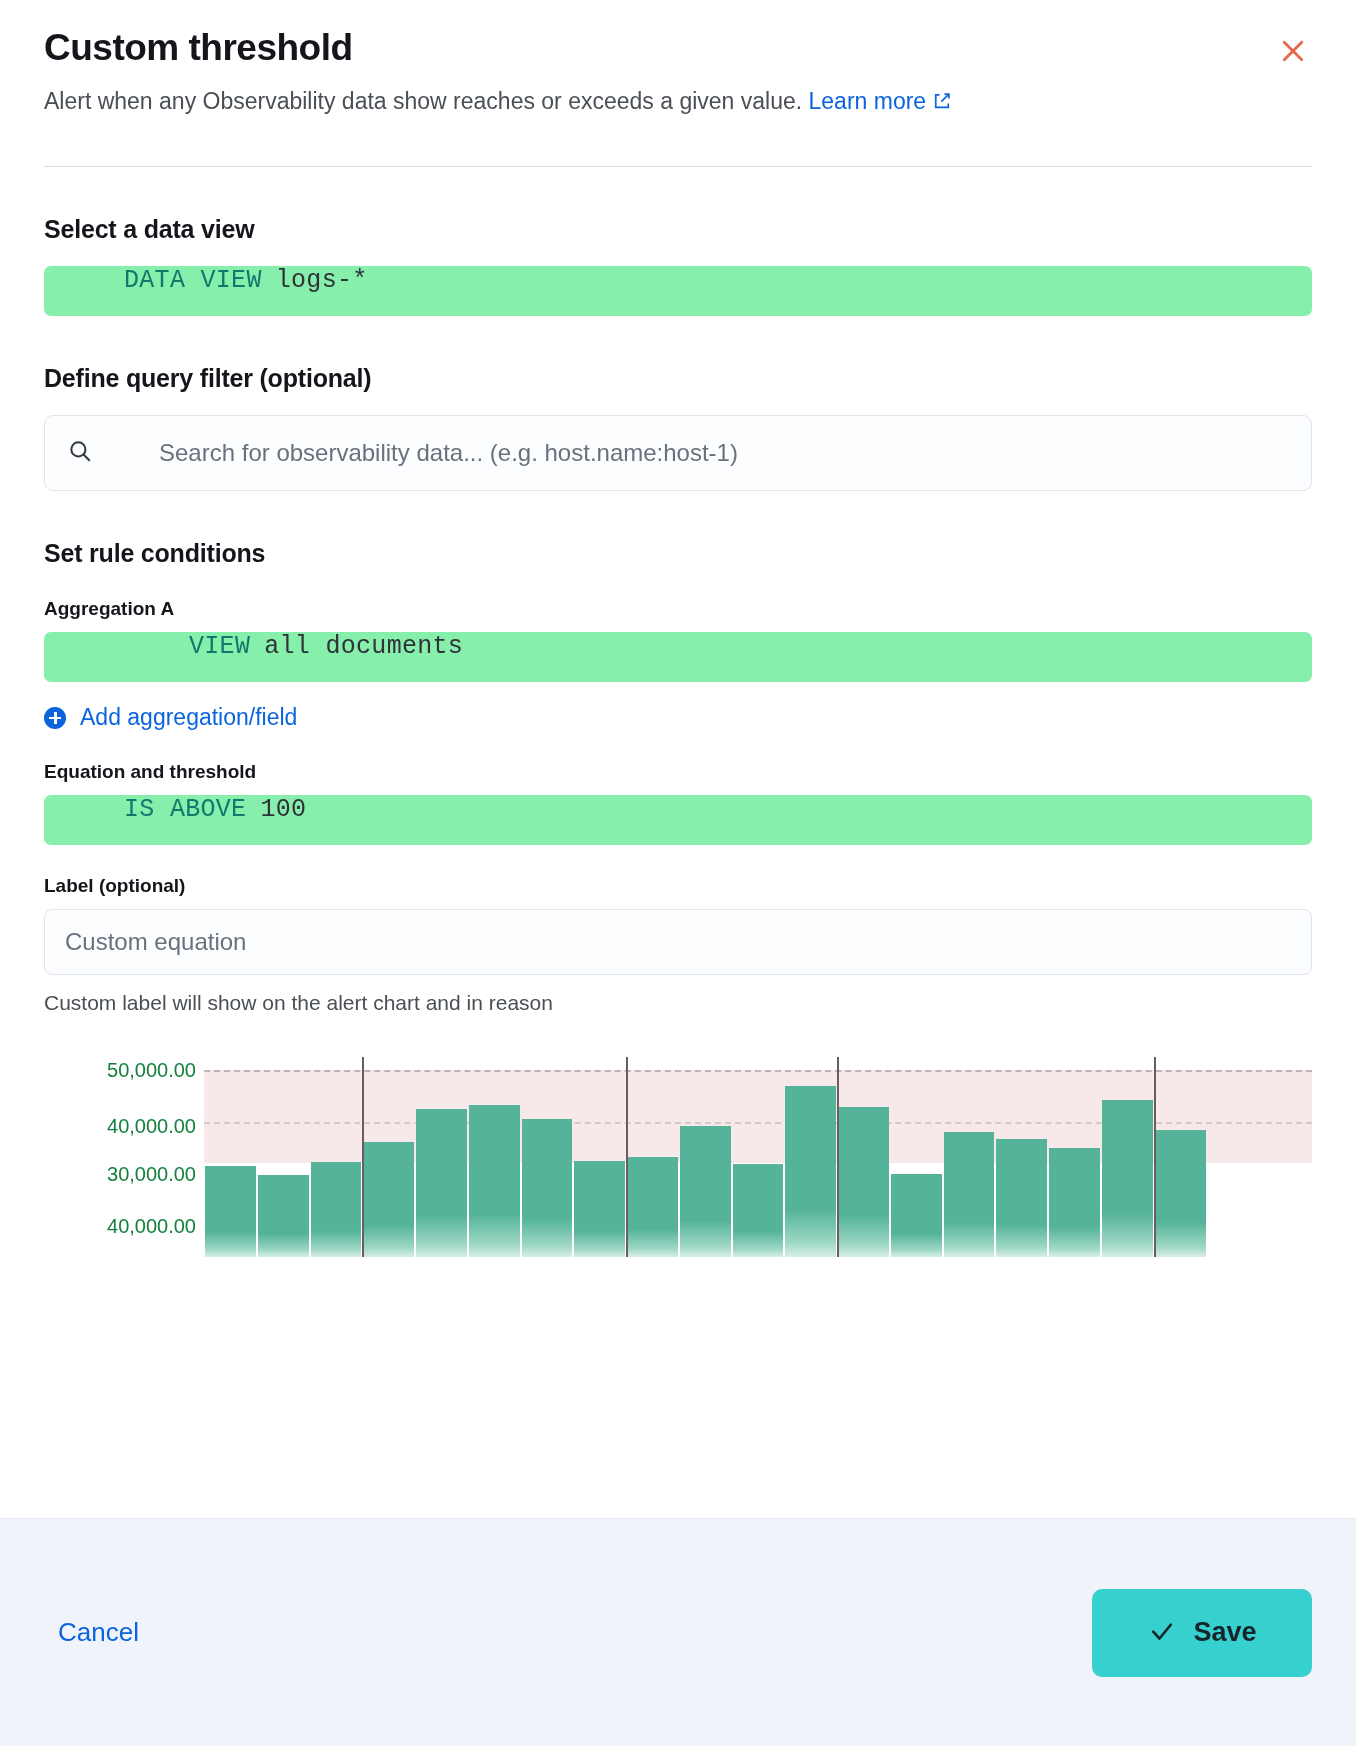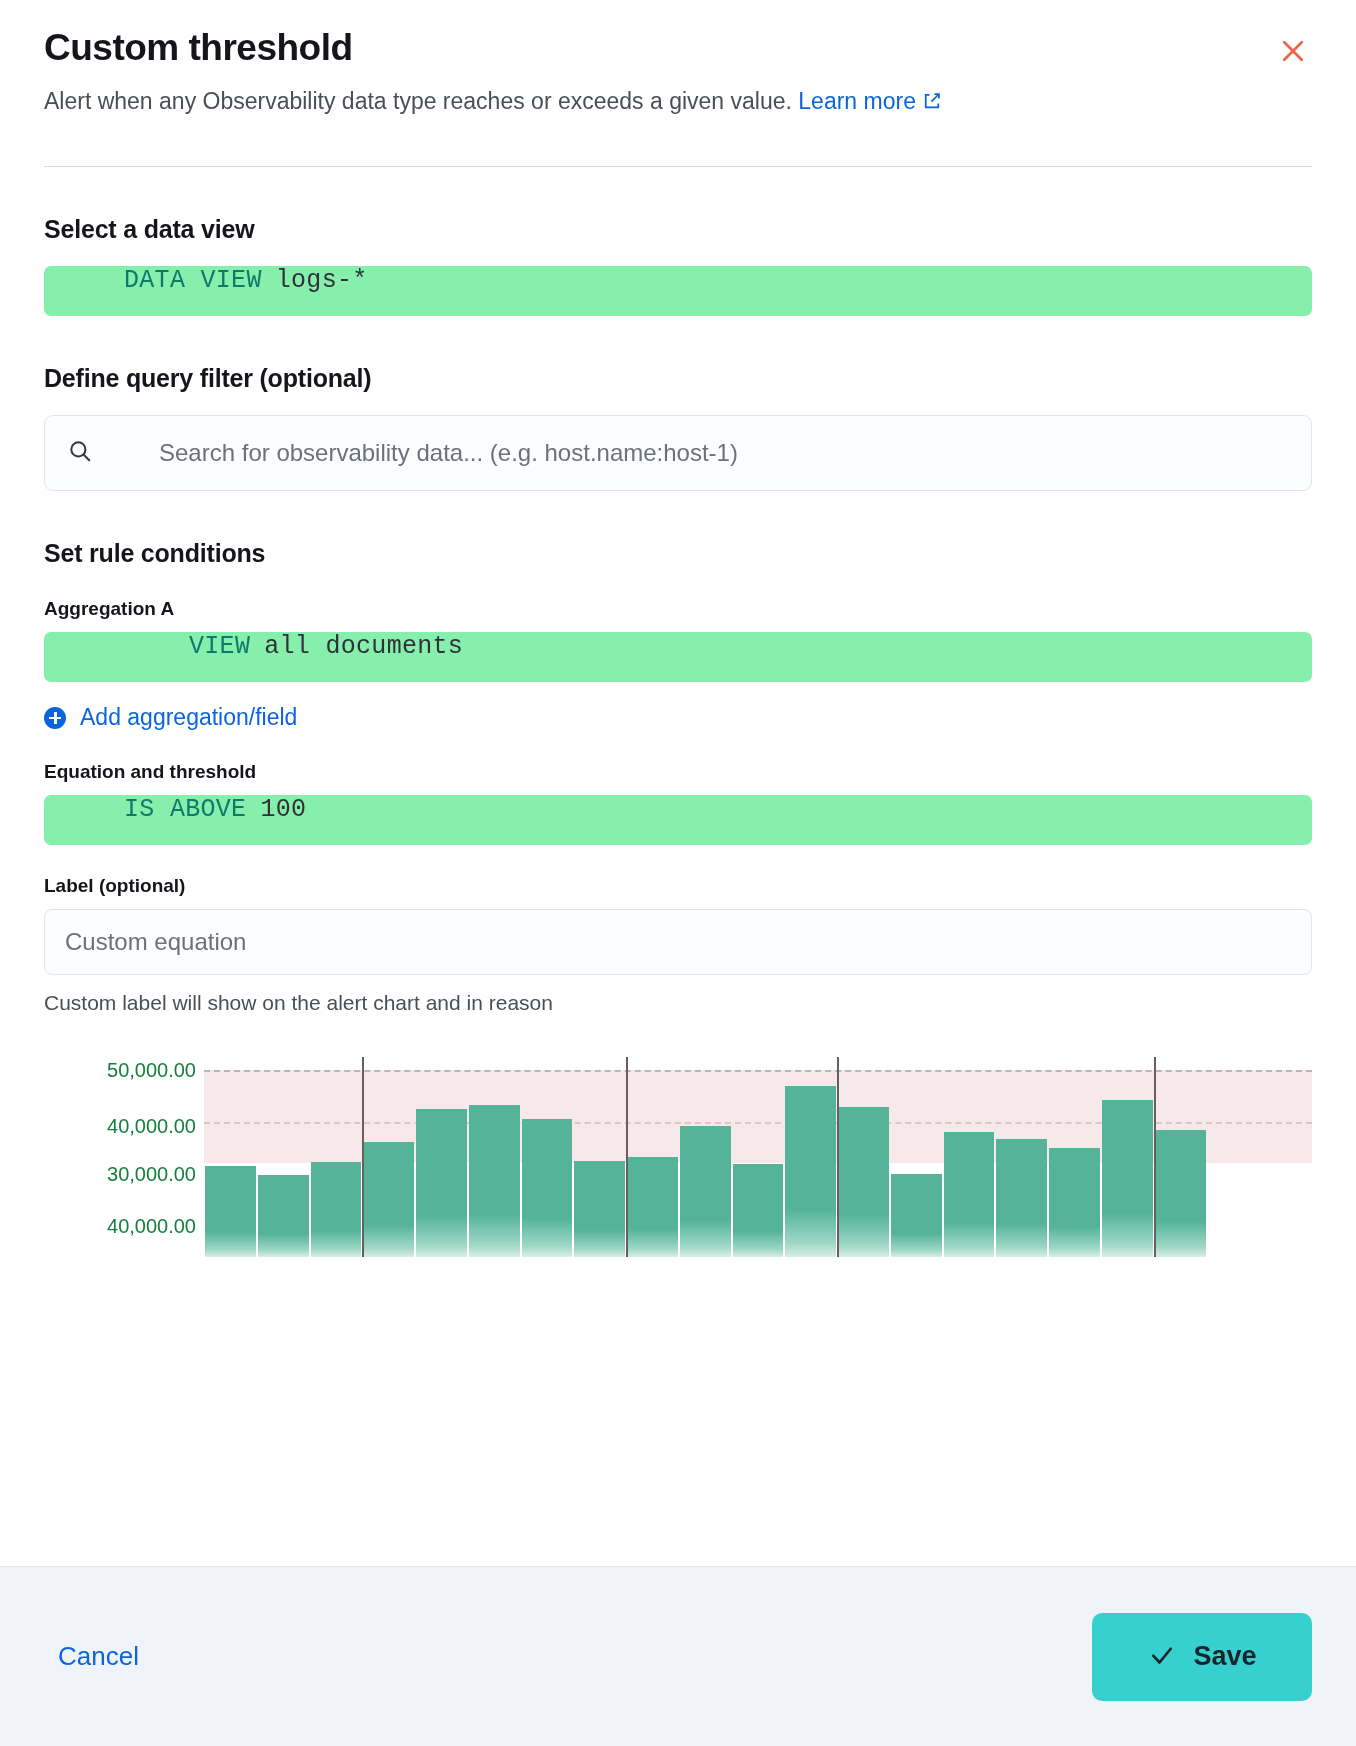--- a/index.html
+++ b/index.html
@@ -224,21 +224,21 @@
     top: 0; bottom: 0;
     width: 2px;
     background: #6b5d5d;
     z-index: 5;
   }
 
   
   .footer {
     position: absolute;
     left: 0; right: 0; bottom: 0;
-    height: 180px;
+    height: 228px;
     background: #f0f3f9;
     border-top: 1px solid #e3e7f0;
     display: flex;
     align-items: center;
     justify-content: space-between;
     padding: 0 44px;
   }
   .cancel-btn {
     background: none;
     border: none;
@@ -279,21 +279,21 @@
       <button class="close-btn">
         <span>
           <svg width="30" height="30" viewBox="0 0 24 24" fill="none" stroke="#e7664c" stroke-width="2.2" stroke-linecap="round">
             <line x1="5" y1="5" x2="19" y2="19"></line>
             <line x1="19" y1="5" x2="5" y2="19"></line>
           </svg>
         </span>
       </button>
     </div>
     <div class="subtitle">
-      <span>Alert when any Observability data type reaches or exceeds a given value.</span>
+      <span>Alert when any Observability data show reaches or exceeds a given value.</span>
       <a href="#"><span>Learn more</span><span class="ext-icon"><svg width="20" height="20" viewBox="0 0 16 16" fill="none" stroke="#0b64dd" stroke-width="1.4">
               <path d="M6 3H3v10h10v-3"></path>
               <path d="M10 2.5h3.5V6"></path>
               <path d="M13 3L7.5 8.5"></path>
             </svg></span></a>
     </div>
   </div>
 
   <div class="divider"></div>
 

